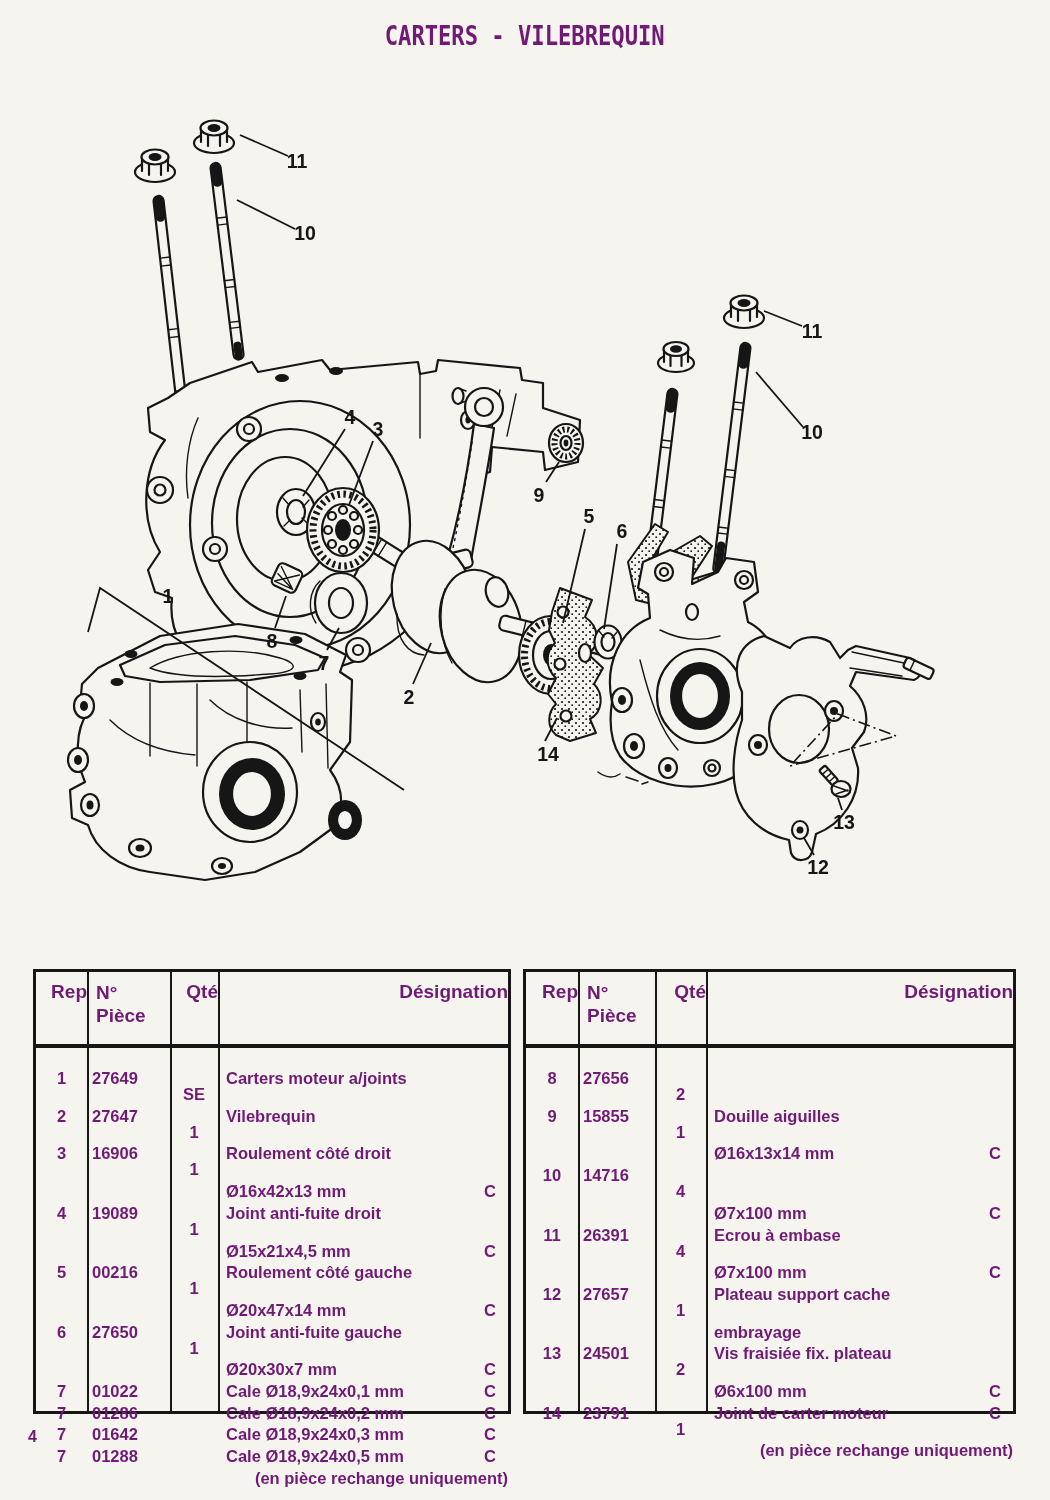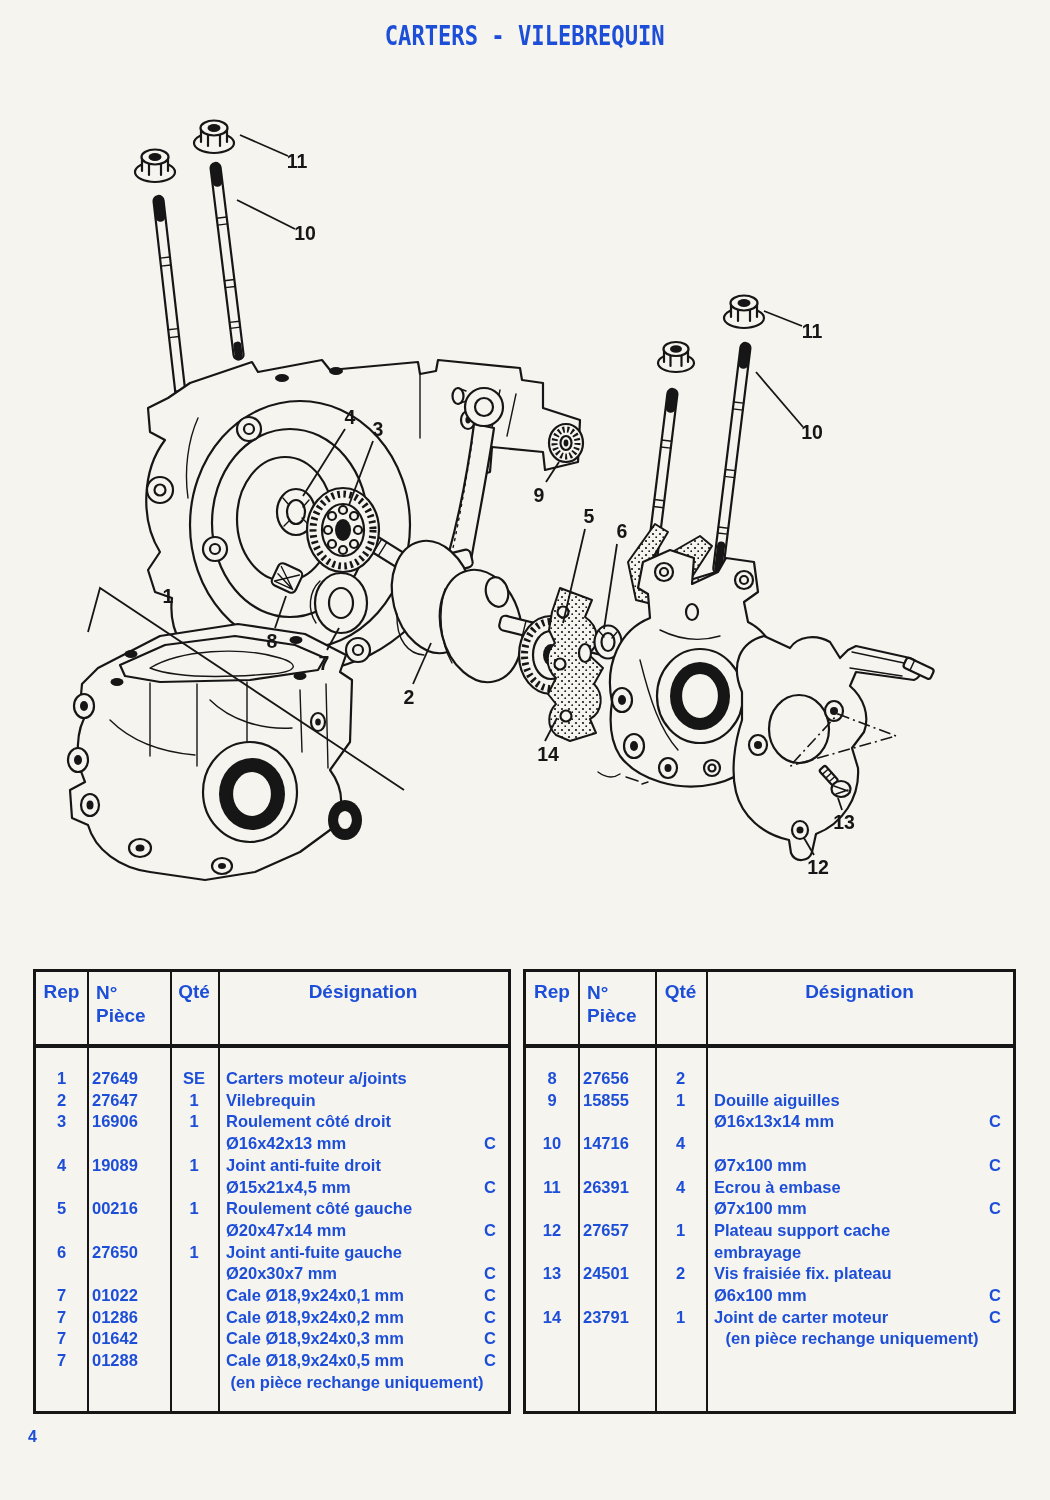--- a/index.html
+++ b/index.html
@@ -1,47 +1,47 @@
 <!DOCTYPE html>
 <html><head>
 <meta charset="utf-8">
 <style>
   html,body{margin:0;padding:0;}
   .page{position:relative;width:1050px;height:1500px;background:#f5f4ef;
-        font-family:"Liberation Sans",sans-serif;color:#1d4ed8;overflow:hidden;}
+        font-family:"Liberation Sans",sans-serif;color:#701a75;overflow:hidden;}
   
   .title{position:absolute;top:20px;left:0;right:0;text-align:center;line-height:1.15;}
   .title .t1{display:inline-block;font:bold 27px "DejaVu Sans Mono",monospace;transform:scaleX(.82);}
   .title .t2{display:inline-block;font:bold 25px "DejaVu Sans Mono",monospace;transform:scaleX(.85);margin-top:1px;}
   
   svg.diagram{position:absolute;left:0;top:0;}
   .ln{fill:none;stroke:#161616;stroke-width:2.2;stroke-linecap:round;stroke-linejoin:round;}
   .fw{fill:#f5f4ef;stroke:#161616;stroke-width:2.2;stroke-linecap:round;stroke-linejoin:round;}
   .dk{fill:#161616;stroke:none;}
   .thin{stroke-width:1.4;}
   .callout-text{font:bold 19.5px "Liberation Sans",sans-serif;fill:#161616;}
   .leader{stroke:#161616;stroke-width:1.8;fill:none;}
   
   .ptable{position:absolute;top:969px;height:445px;border:3px solid #161616;box-sizing:border-box;background:transparent;}
   #table-left{left:33px;width:478px;--c1:51px;--c2:83px;--c3:48px;}
   #table-right{left:523px;width:493px;--c1:52px;--c2:77px;--c3:51px;}
   .thead{display:grid;grid-template-columns:var(--c1) var(--c2) var(--c3) 1fr;
          height:72px;border-bottom:4px solid #161616;font-weight:bold;font-size:19px;}
-  .th{padding-top:9px;text-align:center;}
+  .th{padding-top:9px;text-align:right;}
   .th-piece{text-align:left;padding-left:9px;line-height:23px;}
   .th-rep{padding-top:9px;}
   .vline{position:absolute;top:0;bottom:0;width:2.4px;background:#161616;}
   .tbody{position:absolute;top:76px;left:0;right:0;bottom:0;padding-top:20px;
          font-weight:bold;font-size:16.5px;line-height:21.7px;}
   .tline{display:grid;grid-template-columns:var(--c1) var(--c2) var(--c3) 1fr;}
   .c-rep{text-align:center;}
   .c-piece{padding-left:5px;}
-  .c-qty{text-align:center;}
+  .c-qty{text-align:center;margin-top:16px;}
   .c-des{display:flex;justify-content:space-between;padding-left:8px;padding-right:12px;}
-  .c-foot{text-align:center;padding-left:36px;}
+  .c-foot{text-align:right;padding-left:36px;}
   .pagenum{position:absolute;left:28px;top:1428px;font-weight:bold;font-size:16px;}
 </style>
 </head>
 <body>
 
 <div class="page">
 
   <div class="title">
     <div><span class="t1">CARTERS - VILEBREQUIN</span></div>
   </div>

